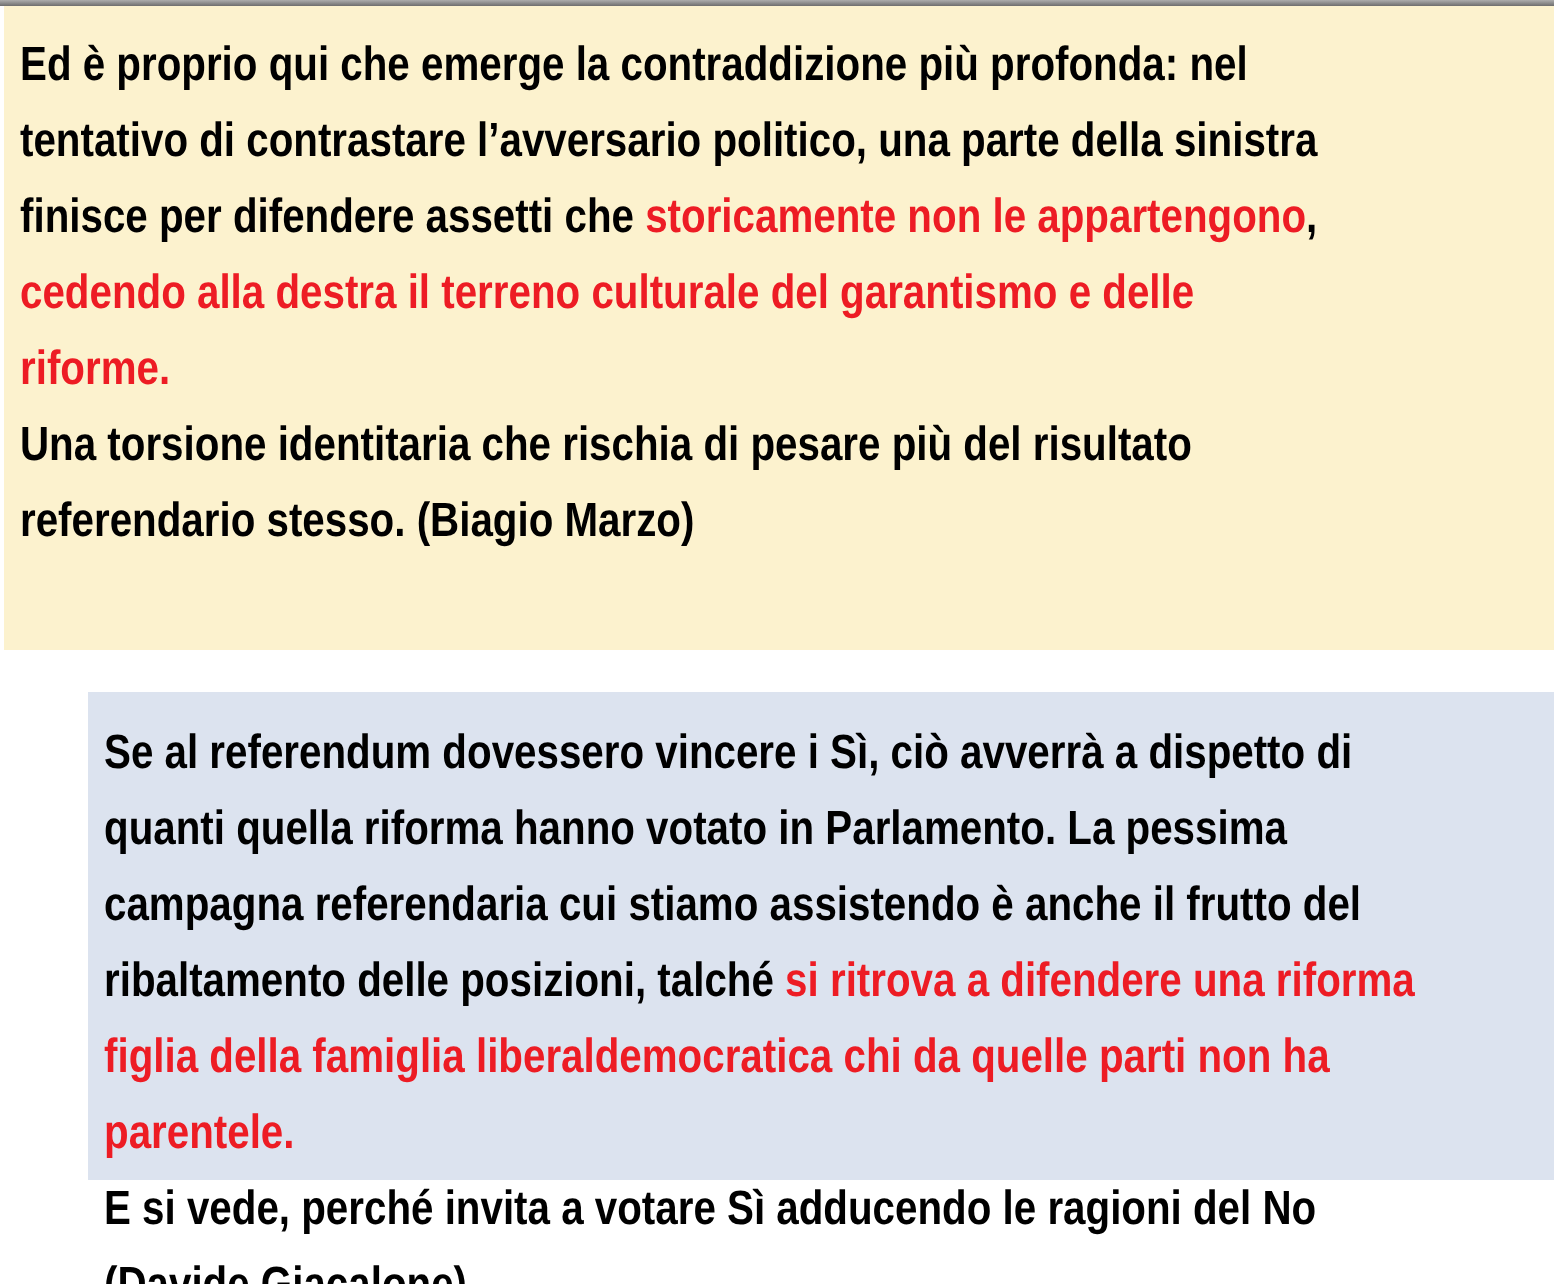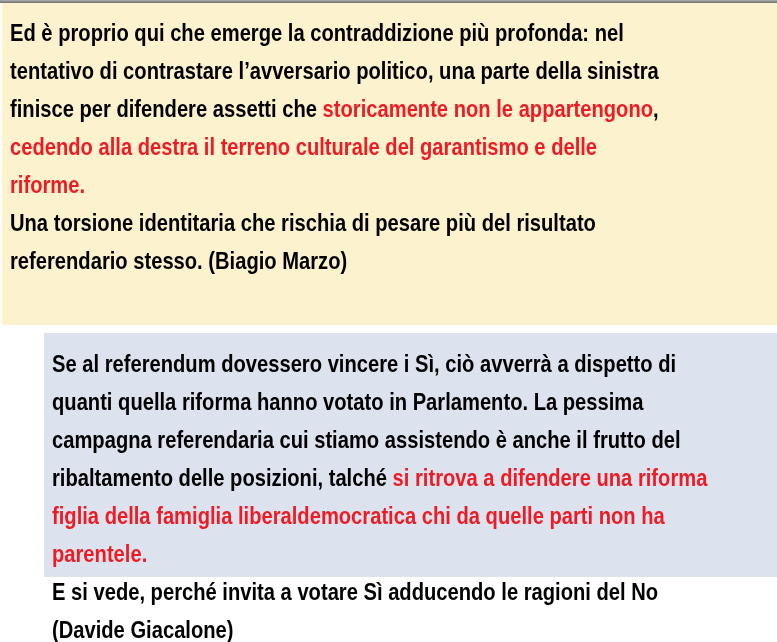--- a/index.html
+++ b/index.html
@@ -20,21 +20,21 @@
     background: linear-gradient(var(--top-rule-light, #adadad), var(--top-rule-dark, #6e6e6e));
   }
   .quote-block {
     box-sizing: border-box;
     margin-left: 2px;
   }
   .block-1 {
     background: var(--block1-bg, #fcf2ce);
     height: 322px;
     padding: 11px 6px 0 8px;
-    margin-bottom: 8px;
+    margin-bottom: 21px;
   }
   .block-2 {
     background: var(--block2-bg, #dce3ef);
     height: 244px;
     padding: 12px 6px 0 8px;
     margin-left: 44px;
   }
   .line {
     font-size: 24px;
     line-height: 38px;

